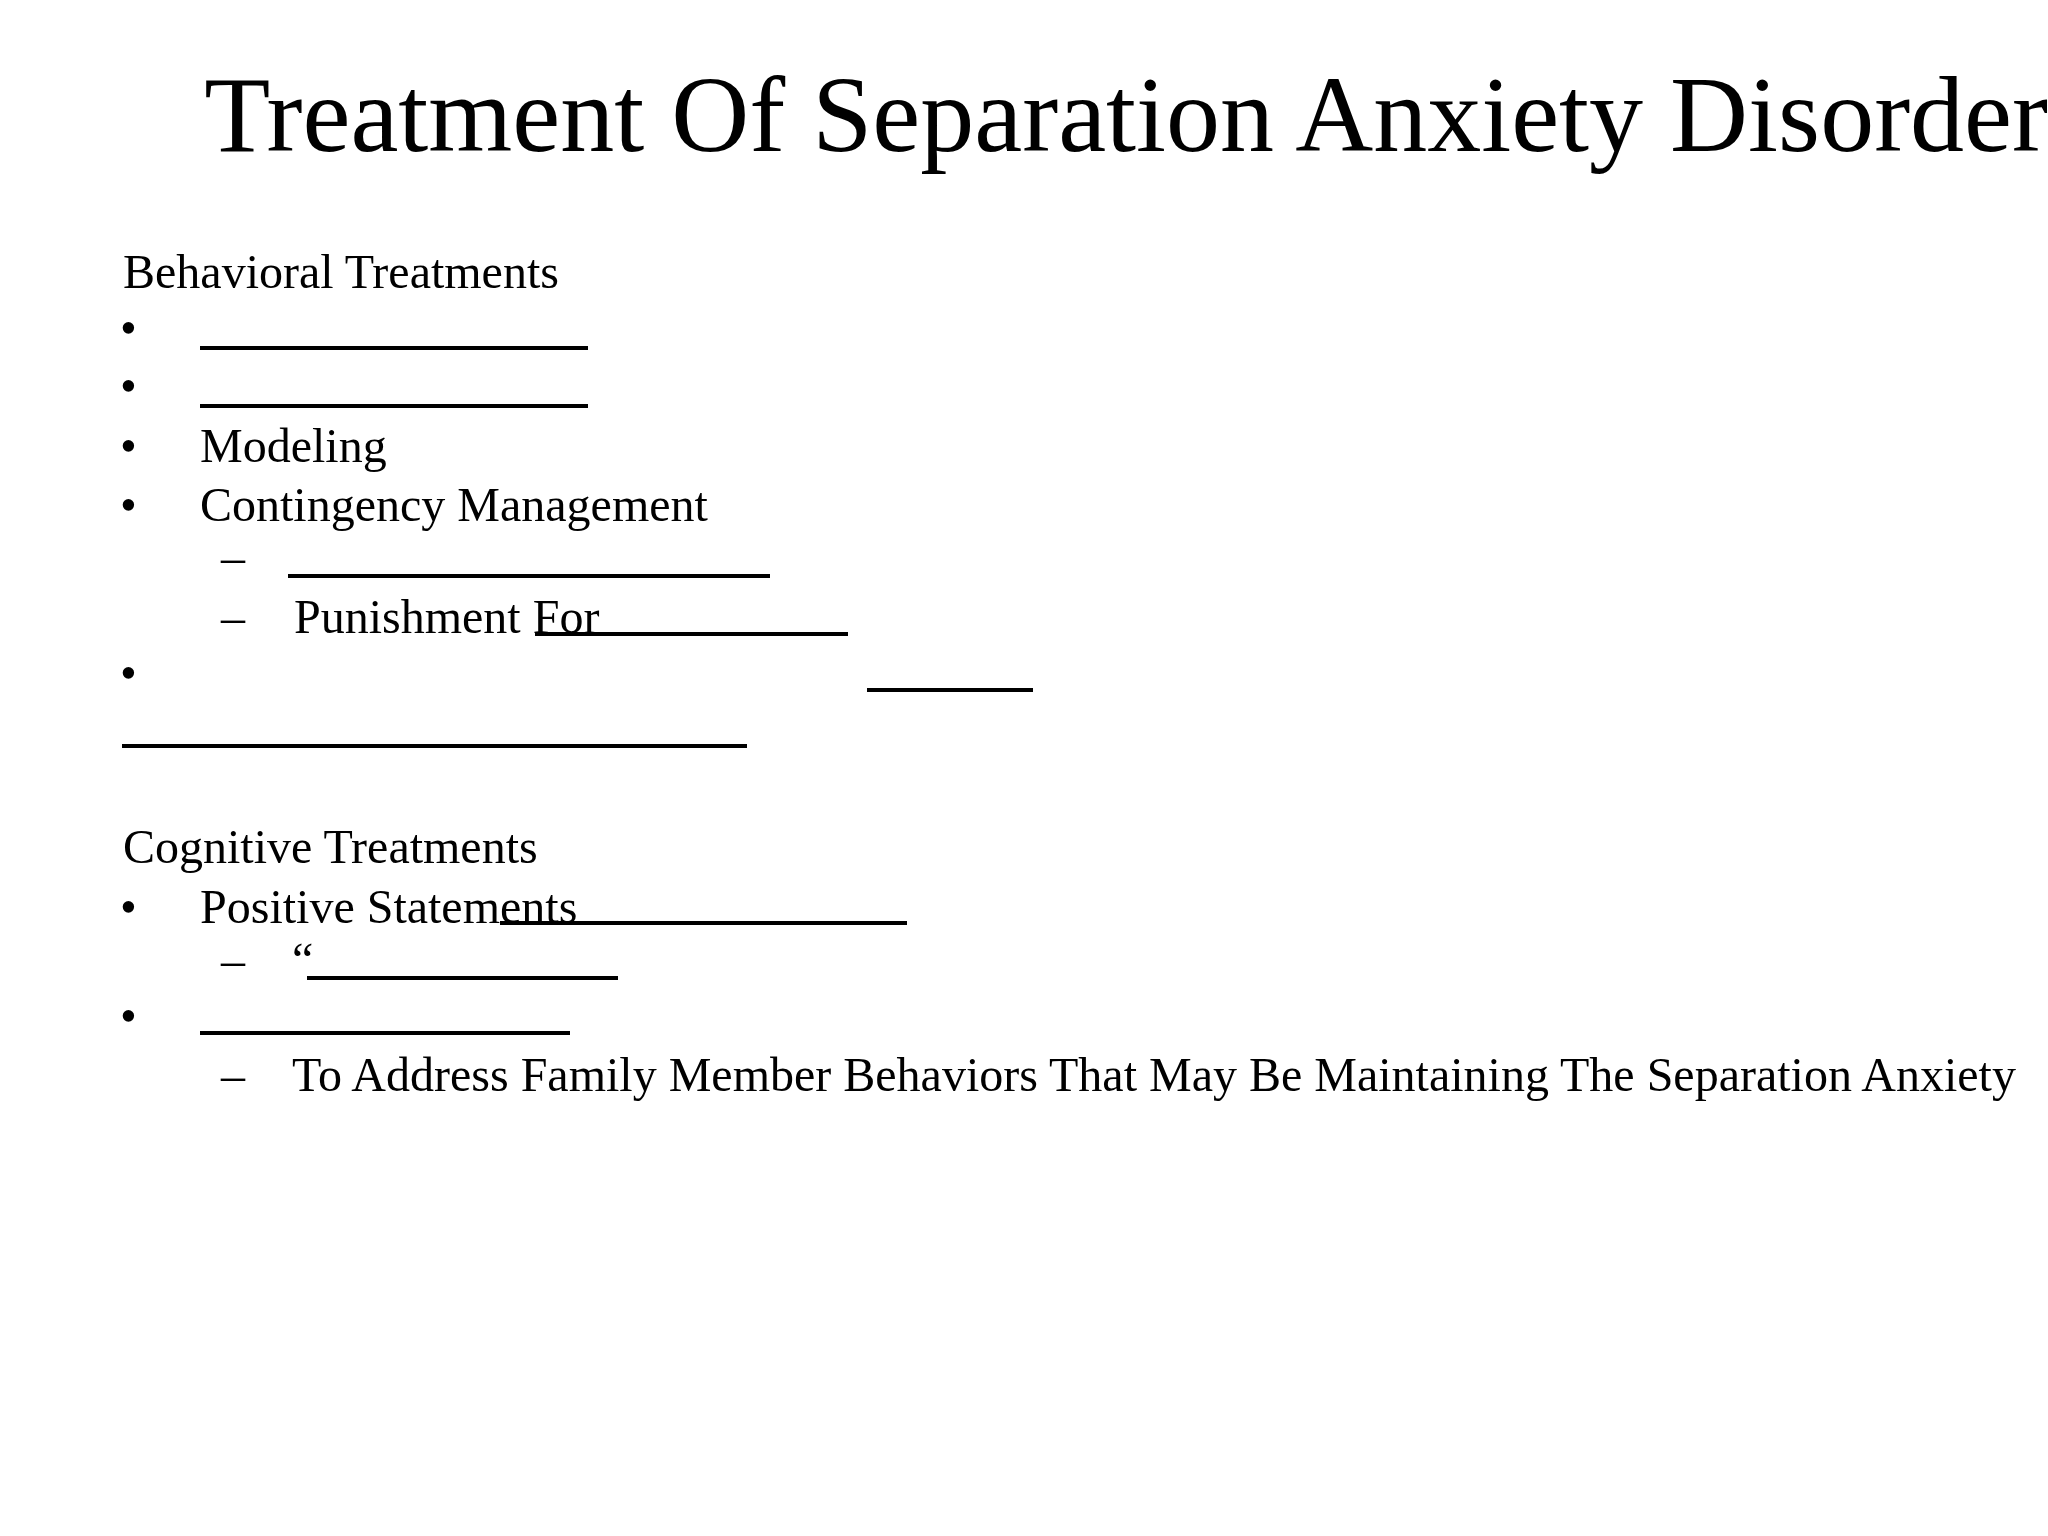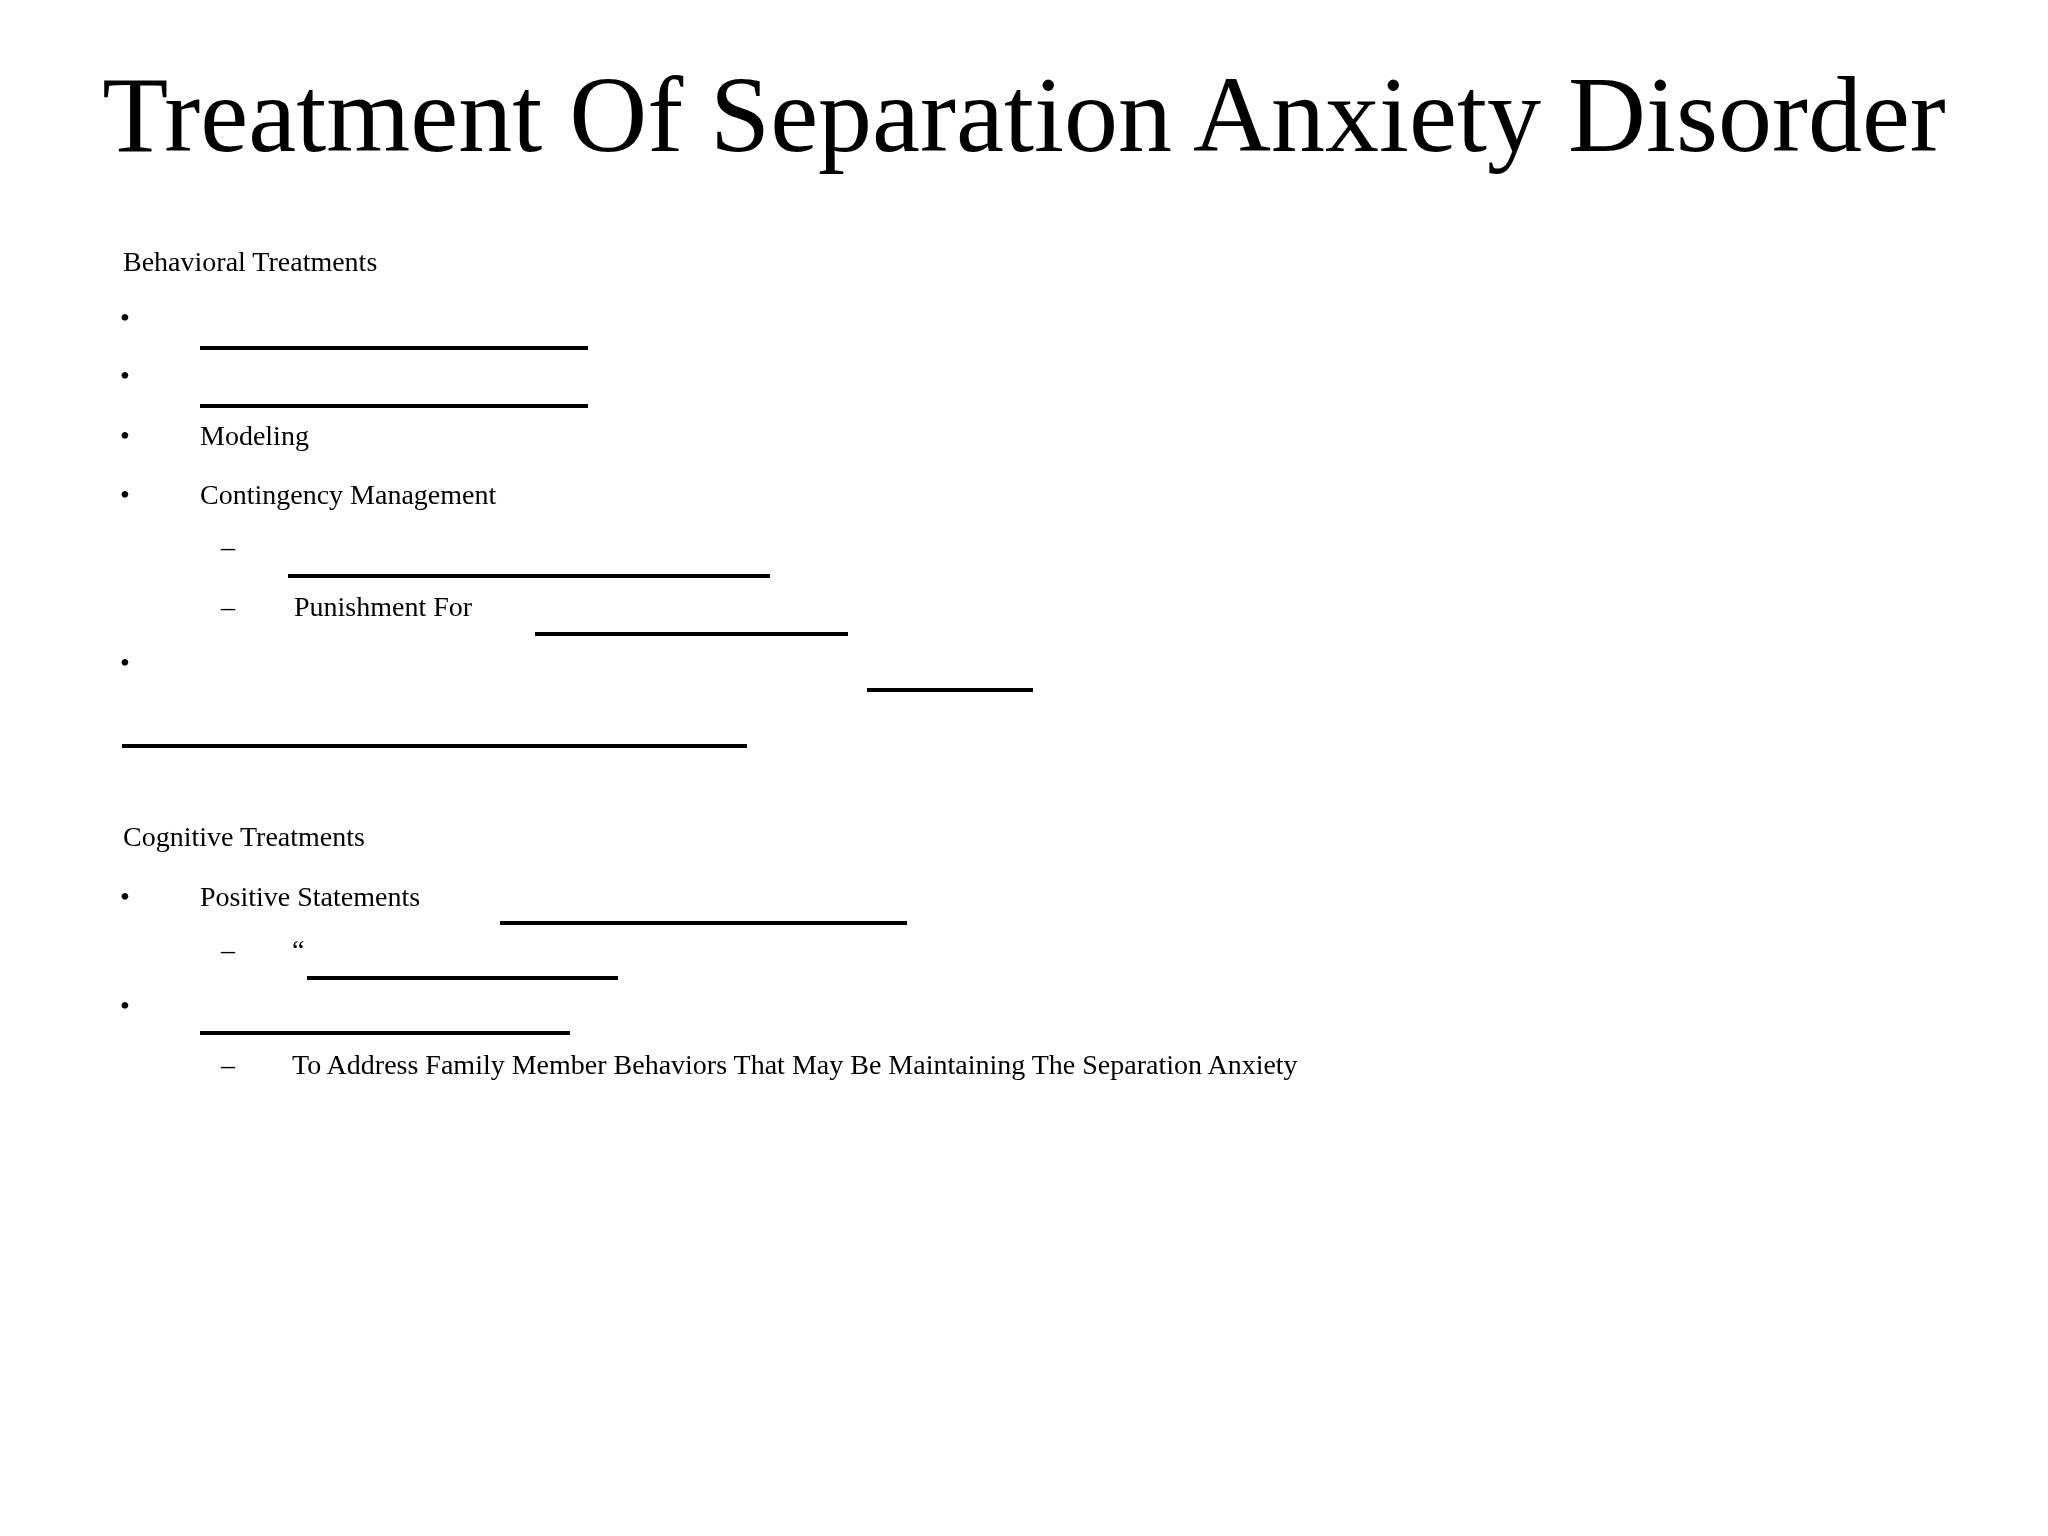--- a/index.html
+++ b/index.html
@@ -14,26 +14,26 @@
   }
   .title {
     position: absolute;
     left: 0;
     top: 61px;
     width: 2048px;
     margin: 0;
     font-size: 108px;
     font-weight: normal;
     line-height: 1;
-    text-align: center;
+    text-align: right;
     white-space: nowrap;
   }
   .t {
     position: absolute;
-    font-size: 28px;
+    font-size: 48px;
     line-height: 1;
     white-space: nowrap;
   }
   .blank {
     position: absolute;
     height: 4px;
     background: #000000;
   }
 </style>
 </head>

